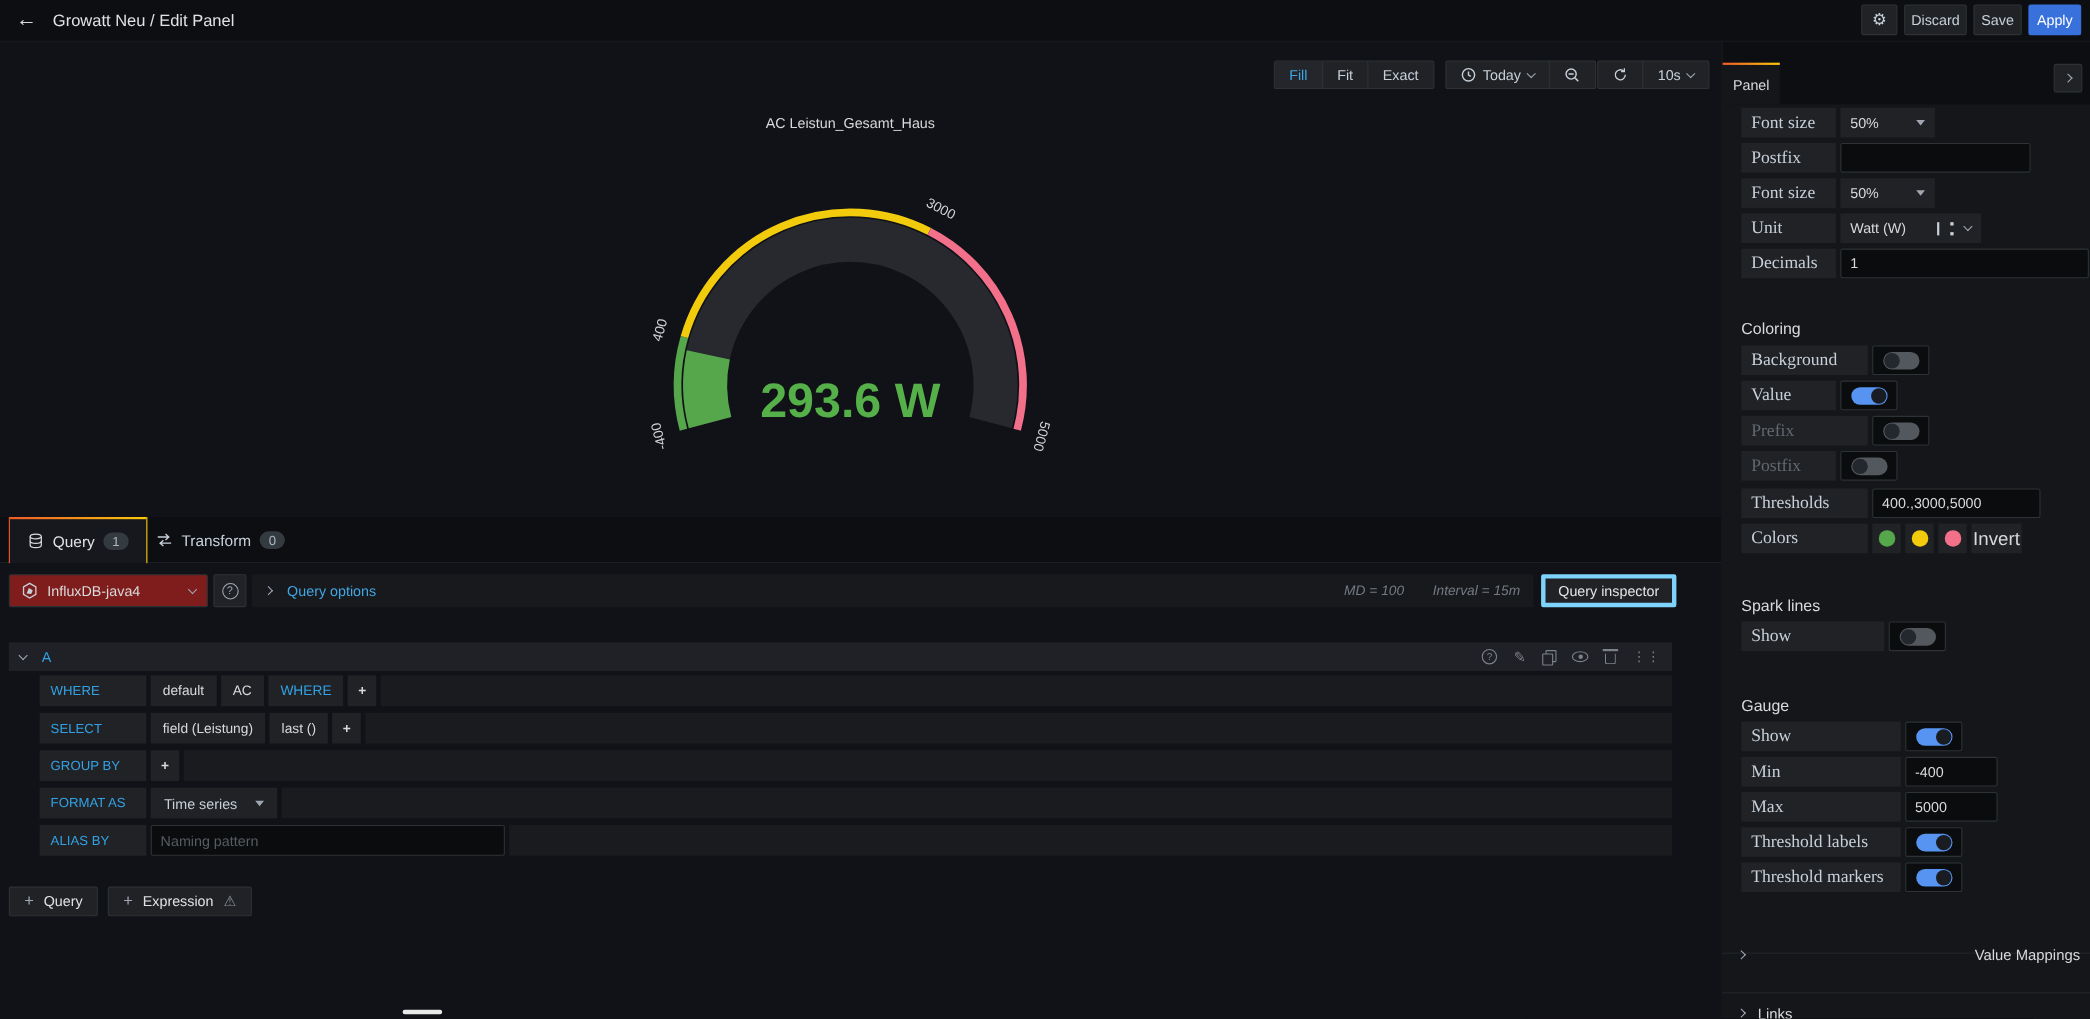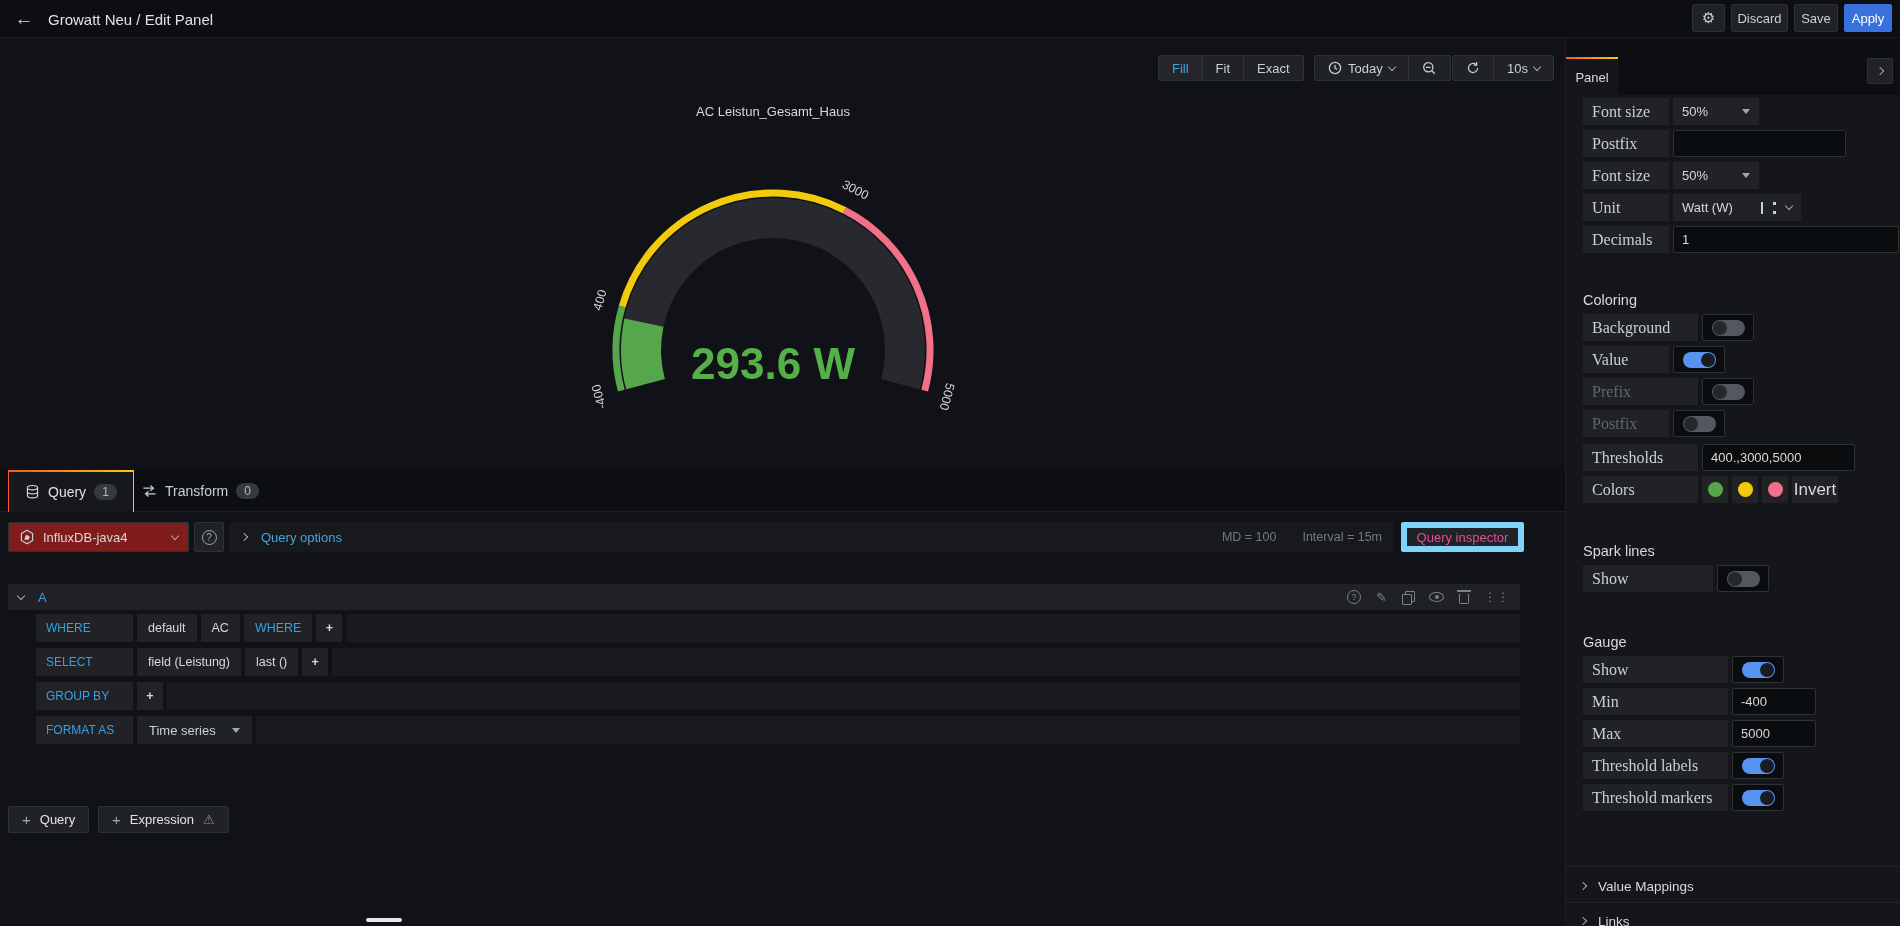--- a/index.html
+++ b/index.html
@@ -49,23 +49,23 @@
   .ds-picker { position:absolute; left:8px; top:0; width:181px; height:30px; background:#7f1d1d;
     border:1px solid #2c3235; border-radius:2px; display:flex; align-items:center; gap:8px; padding:0 10px; cursor:pointer; }
   .ds-picker .lbl { flex:1; color:#d8d9da; }
   .help-box { position:absolute; left:194px; top:0; width:30px; height:30px; background:#202226;
     border:1px solid #2c3235; border-radius:2px; display:flex; align-items:center; justify-content:center; cursor:pointer; }
   .qcircle { width:15px; height:15px; border:1px solid #9fa7b3; border-radius:50%; color:#9fa7b3;
     font-size:10px; display:flex; align-items:center; justify-content:center; }
   .opt-bar { position:absolute; left:229px; top:0; width:1165px; height:30px; background:#18191d;
     border-radius:2px; display:flex; align-items:center; padding:0 12px; gap:14px; cursor:pointer; }
   .opt-bar .opt-label { color:#3fa7e5; font-weight:500; }
-  .opt-bar .stats { margin-left:auto; display:flex; gap:26px; color:#737a82; font-size:12.5px; }
+  .opt-bar .stats { margin-left:auto; display:flex; gap:26px; color:#737a82; font-size:12.5px;font-style:italic; }
   .inspector-btn { position:absolute; left:1401px; top:0; width:123px; height:30px; background:#202226;
-    border:6px solid #7dd3fc; border-radius:2px; color:#ec4899; font-weight:500; display:flex;
+    border:4px solid #7dd3fc; border-radius:2px; color:#e5e5e5; font-weight:500; display:flex;
     align-items:center; justify-content:center; cursor:pointer; }
 
   
   .qa-header { position:absolute; left:8px; top:584px; width:1512px; height:26px; background:#1f2126;
     display:flex; align-items:center; padding:0 10px; gap:14px; }
   .qa-header .refid { color:#33a2e5; font-weight:500; }
   .qa-icons { margin-left:auto; display:flex; align-items:center; gap:15px; color:#7b8288; }
   .q-row { position:absolute; left:36px; width:1484px; height:28px; display:flex; gap:4px; }
   .q-label { width:97px; flex:0 0 97px; background:#202226; color:#33a2e5; font-size:12px; font-weight:500;
     line-height:28px; padding-left:10px; }
@@ -291,20 +291,25 @@
 
   <div class="q-row" style="top:716px;">
     <div class="q-label">FORMAT AS</div>
     <div class="fmt-select">
       <span>Time series</span>
       <span class="caret"></span>
     </div>
     <div class="filler"></div>
   </div>
 
+  <div class="q-row" style="top:750px;">
+    <div class="q-label">ALIAS BY</div>
+    <input class="alias-input" placeholder="Naming pattern" style="">
+    <div class="filler"></div>
+  </div>
 
   <div class="footer-btn" style="left:8px;">
     <span class="plus">+</span>
     <span>Query</span>
   </div>
   <div class="footer-btn" style="left:98px;">
     <span class="plus">+</span>
     <span>Expression</span>
     <span class="warn">⚠</span>
   </div>
@@ -435,21 +440,21 @@
           </div>
       </div>
       <div class="sb-row" style="top:689px;">
         <div class="sb-label w145">Threshold markers</div>
         <div class="toggle-box">
             <span class="toggle on"></span>
           </div>
       </div>
 
       <div class="sb-divider" style="top:771px;"></div>
-      <div class="sb-collapsible" style="top:779px;">
+      <div class="sb-collapsible" style="top:761px;justify-content:space-between;">
         <span class="chev r"></span>
         <span>Value Mappings</span>
       </div>
       <div class="sb-divider" style="top:807px;"></div>
       <div class="sb-collapsible" style="top:814px;">
         <span class="chev r"></span>
         <span>Links</span>
       </div>
 
     </div>

